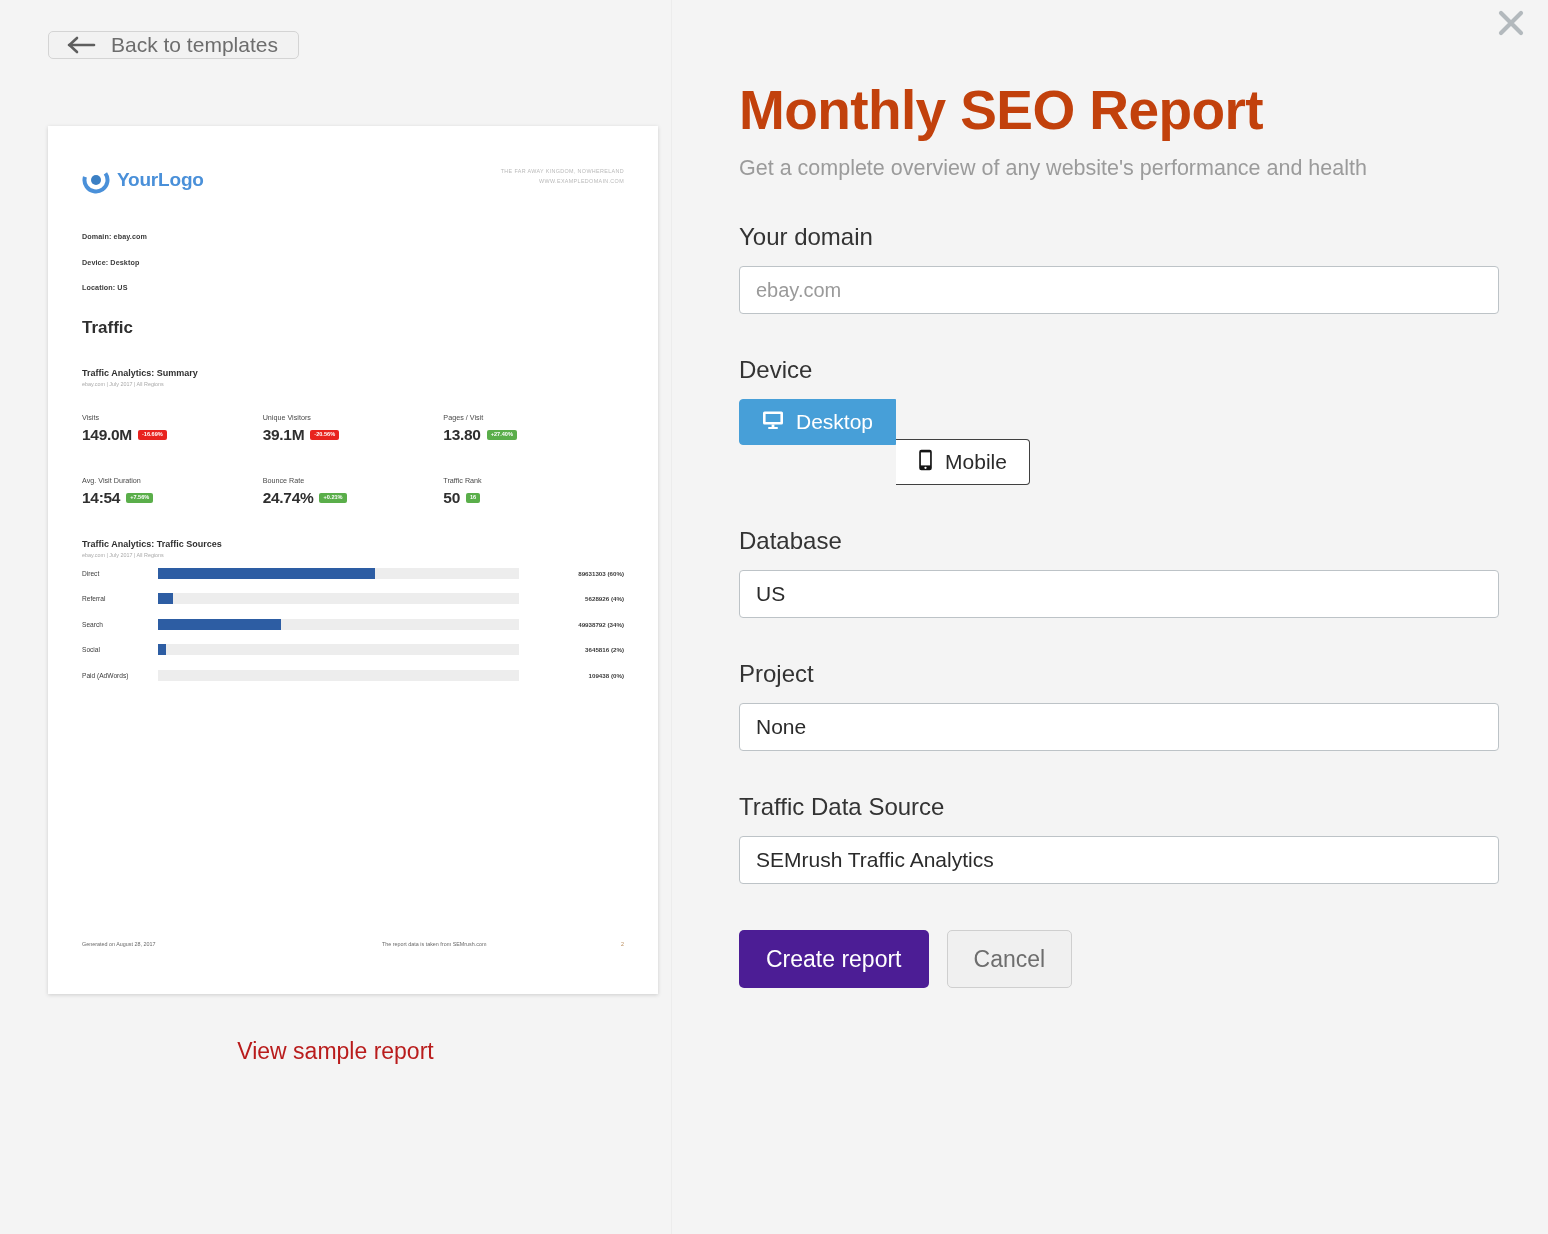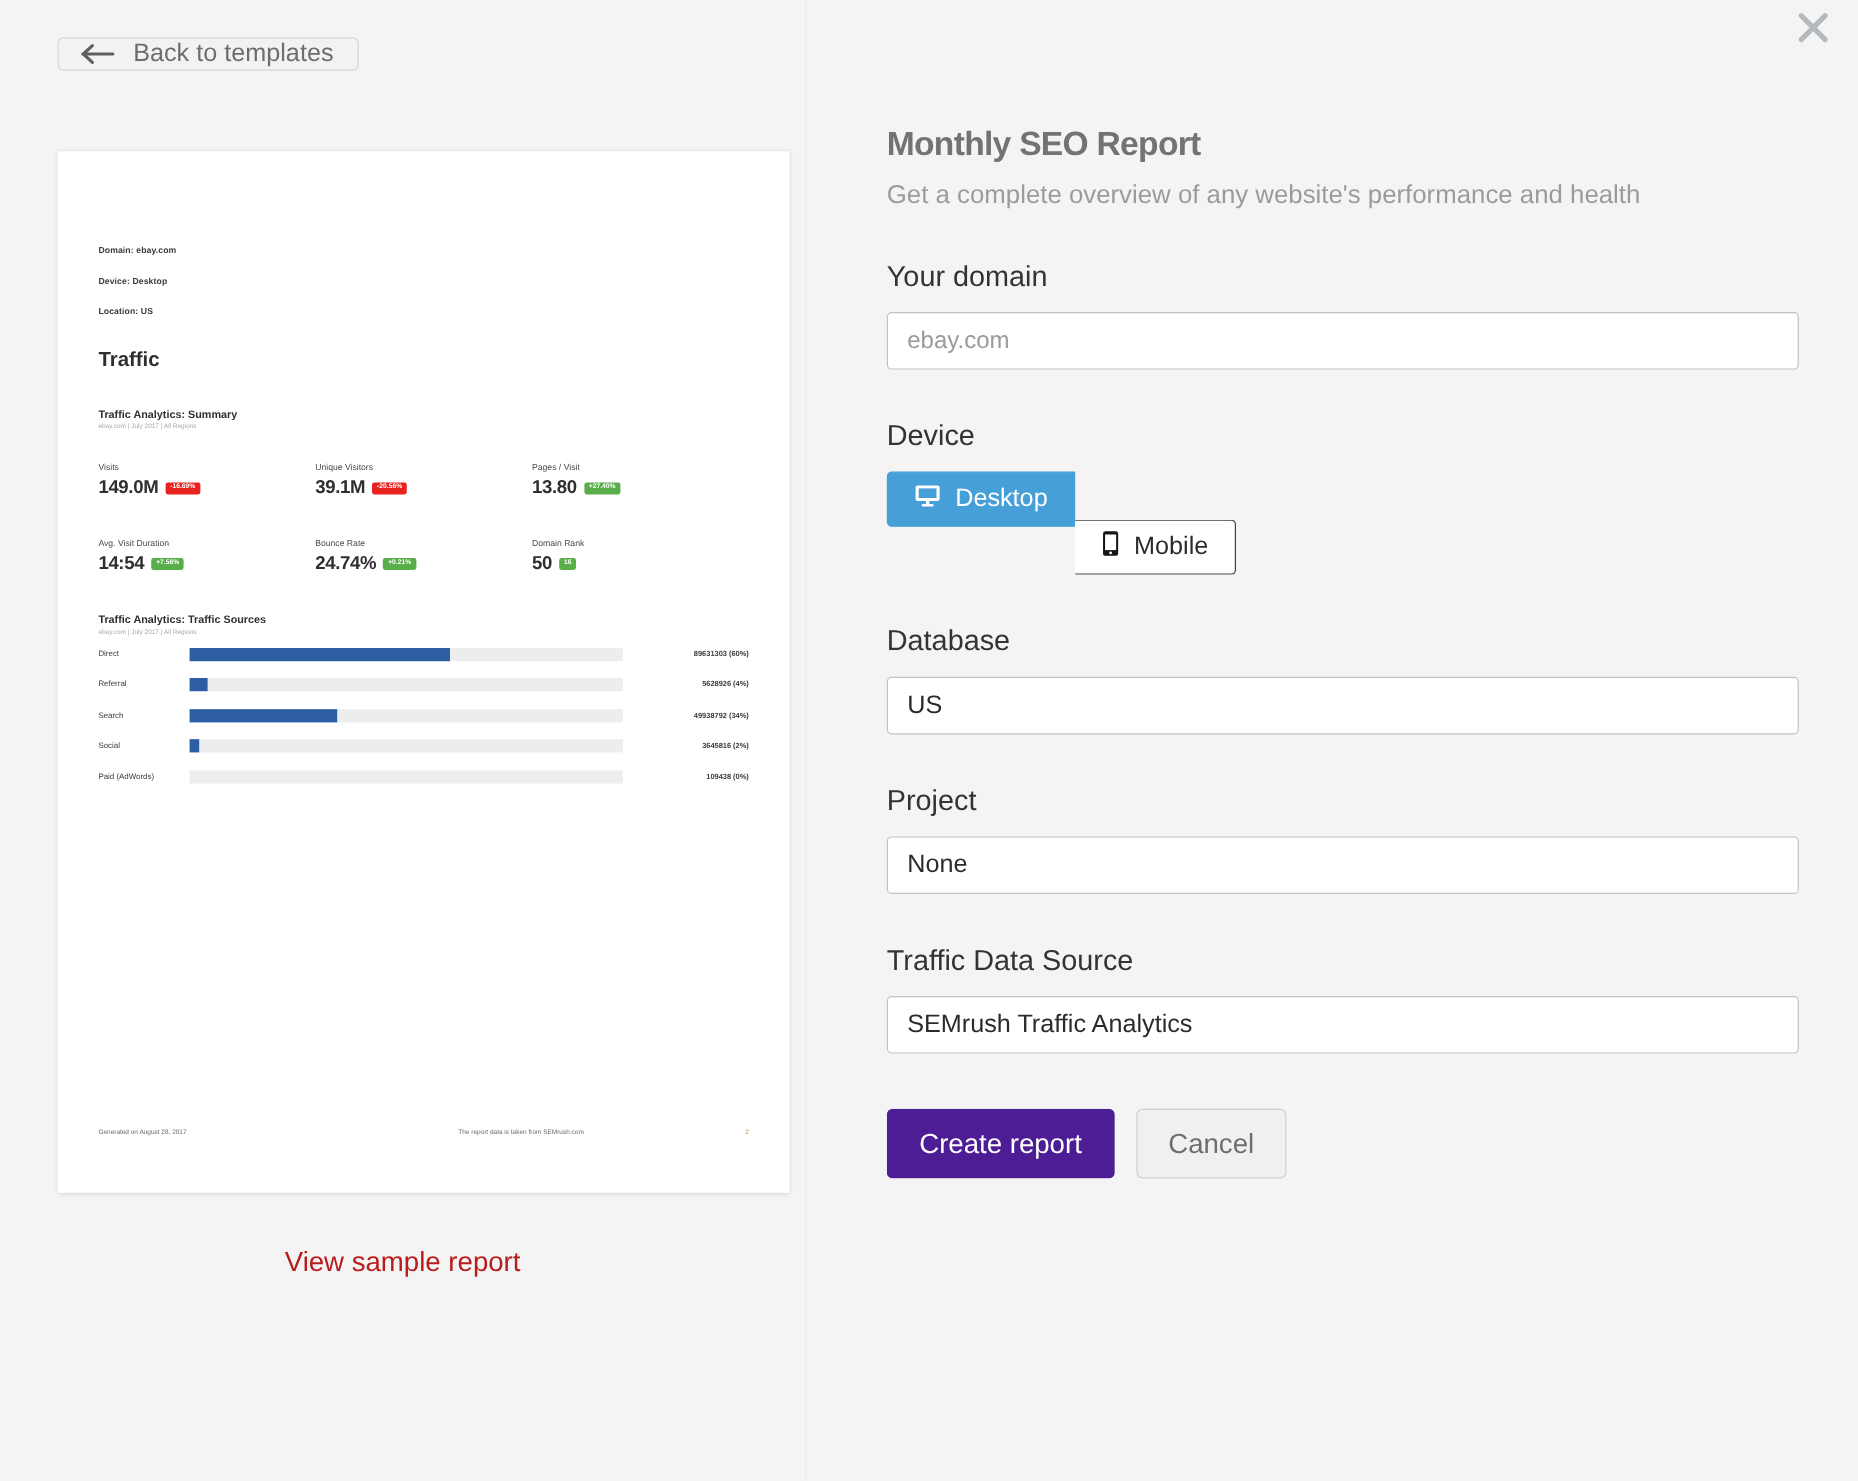--- a/index.html
+++ b/index.html
@@ -136,24 +136,24 @@
     cursor: pointer;
     text-decoration: none;
   }
 
   
   .form-col {
     position: absolute;
     left: 739px; top: 0; width: 760px;
   }
   .title {
-    margin-top: 104px;
-    font-size: 28px;
+    margin-top: 78px;
+    font-size: 55px;
     font-weight: bold;
-    color: #737373;
+    color: #c2410c;
     letter-spacing: -0.6px;
   }
   .subtitle {
     margin-top: 14px;
     font-size: 21.5px;
     color: #9b9b9b;
     white-space: nowrap;
   }
 
   .field { margin-top: 42px; }
@@ -245,20 +245,35 @@
     </span>
   </div>
 
   <div class="col-divider"></div>
 
   <div class="preview-col">
 
     <div class="preview-card">
       <div class="doc">
 
+        <div class="doc-head">
+          <div class="logo">
+            <span class="logo-mark">
+              <svg width="28" height="28" viewBox="0 0 28 28">
+                <circle cx="14" cy="14" r="11.5" fill="none" stroke="#4a90d9" stroke-width="4" stroke-dasharray="46 26" transform="rotate(-35 14 14)"></circle>
+                <circle cx="14" cy="14" r="5" fill="#3b7fc4"></circle>
+              </svg>
+            </span>
+            <span class="logo-text">YourLogo</span>
+          </div>
+          <div class="doc-addr">
+            <div>THE FAR AWAY KINGDOM, NOWHERELAND</div>
+            <div>WWW.EXAMPLEDOMAIN.COM</div>
+          </div>
+        </div>
 
         <div class="doc-meta">
           <div>Domain: ebay.com</div>
           <div>Device: Desktop</div>
           <div>Location: US</div>
         </div>
 
         <div class="doc-h1">Traffic</div>
 
         <div class="doc-section">
@@ -299,21 +314,21 @@
                 </div>
               </div>
               <div class="metric">
                 <div class="metric-label">Bounce Rate</div>
                 <div class="metric-val-row">
                   <span class="metric-value">24.74%</span>
                   <span class="badge up">+0.21%</span>
                 </div>
               </div>
               <div class="metric">
-                <div class="metric-label">Domain Rank</div>
+                <div class="metric-label">Traffic Rank</div>
                 <div class="metric-val-row">
                   <span class="metric-value">50</span>
                   <span class="badge rank">16</span>
                 </div>
               </div>
             </div>
           </div>
         </div>
 
         <div class="doc-section">

